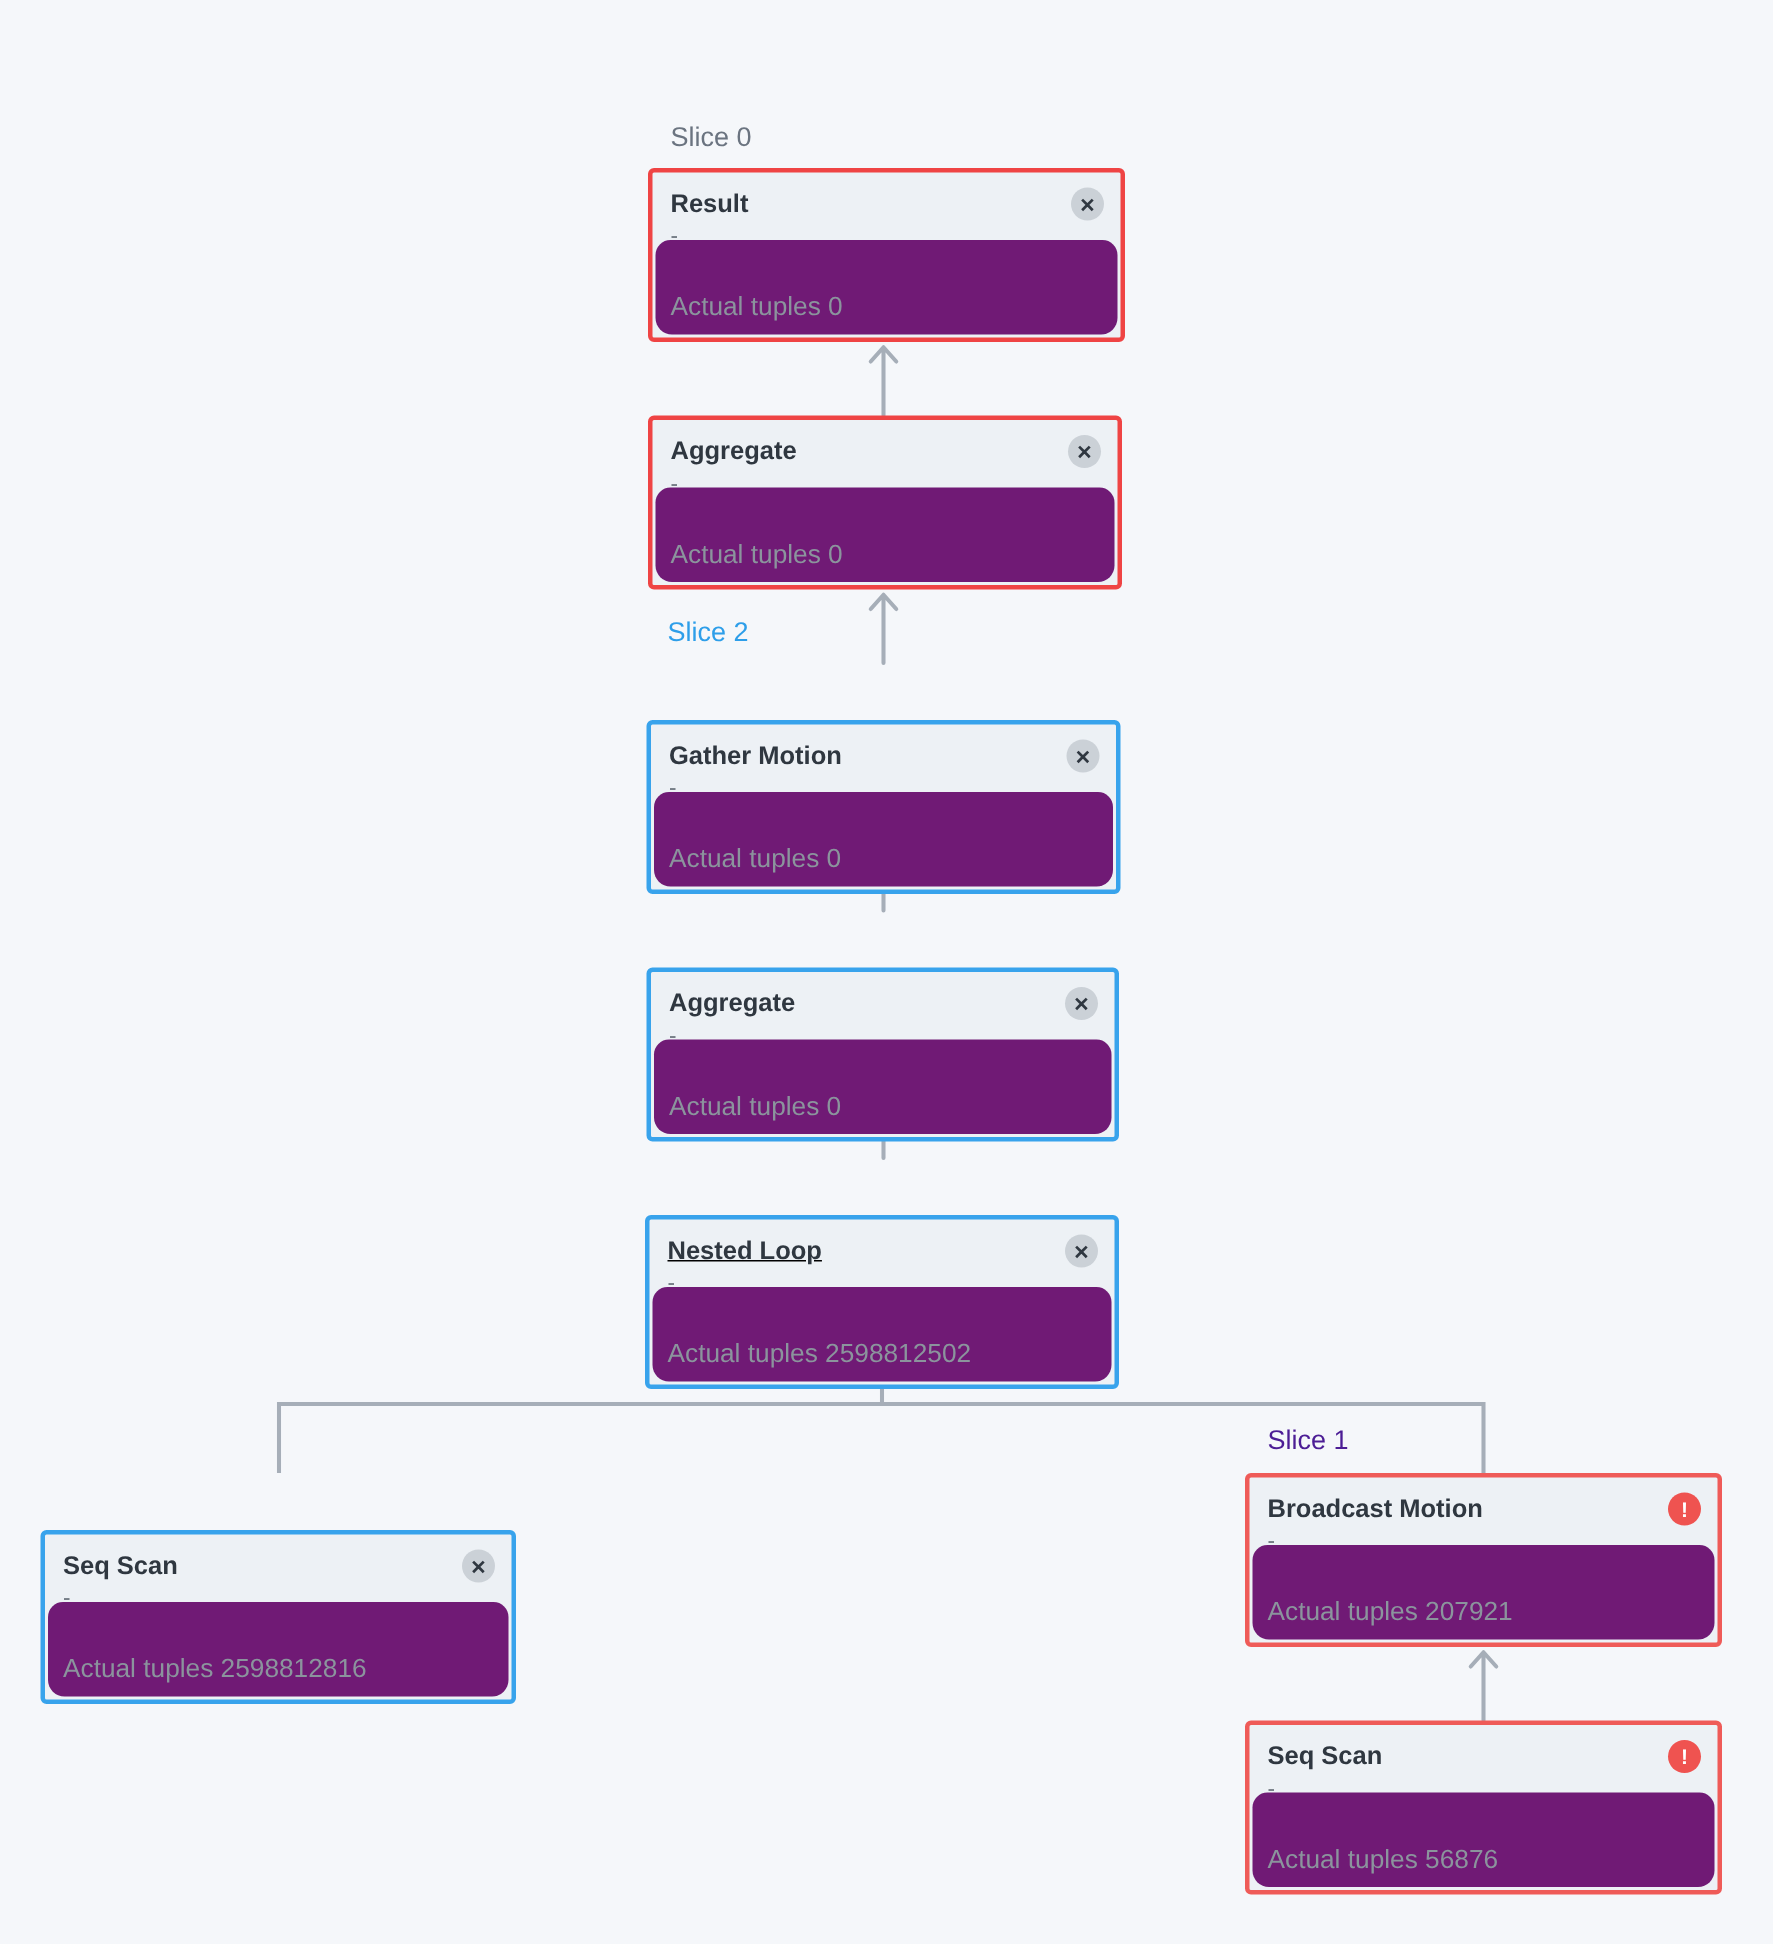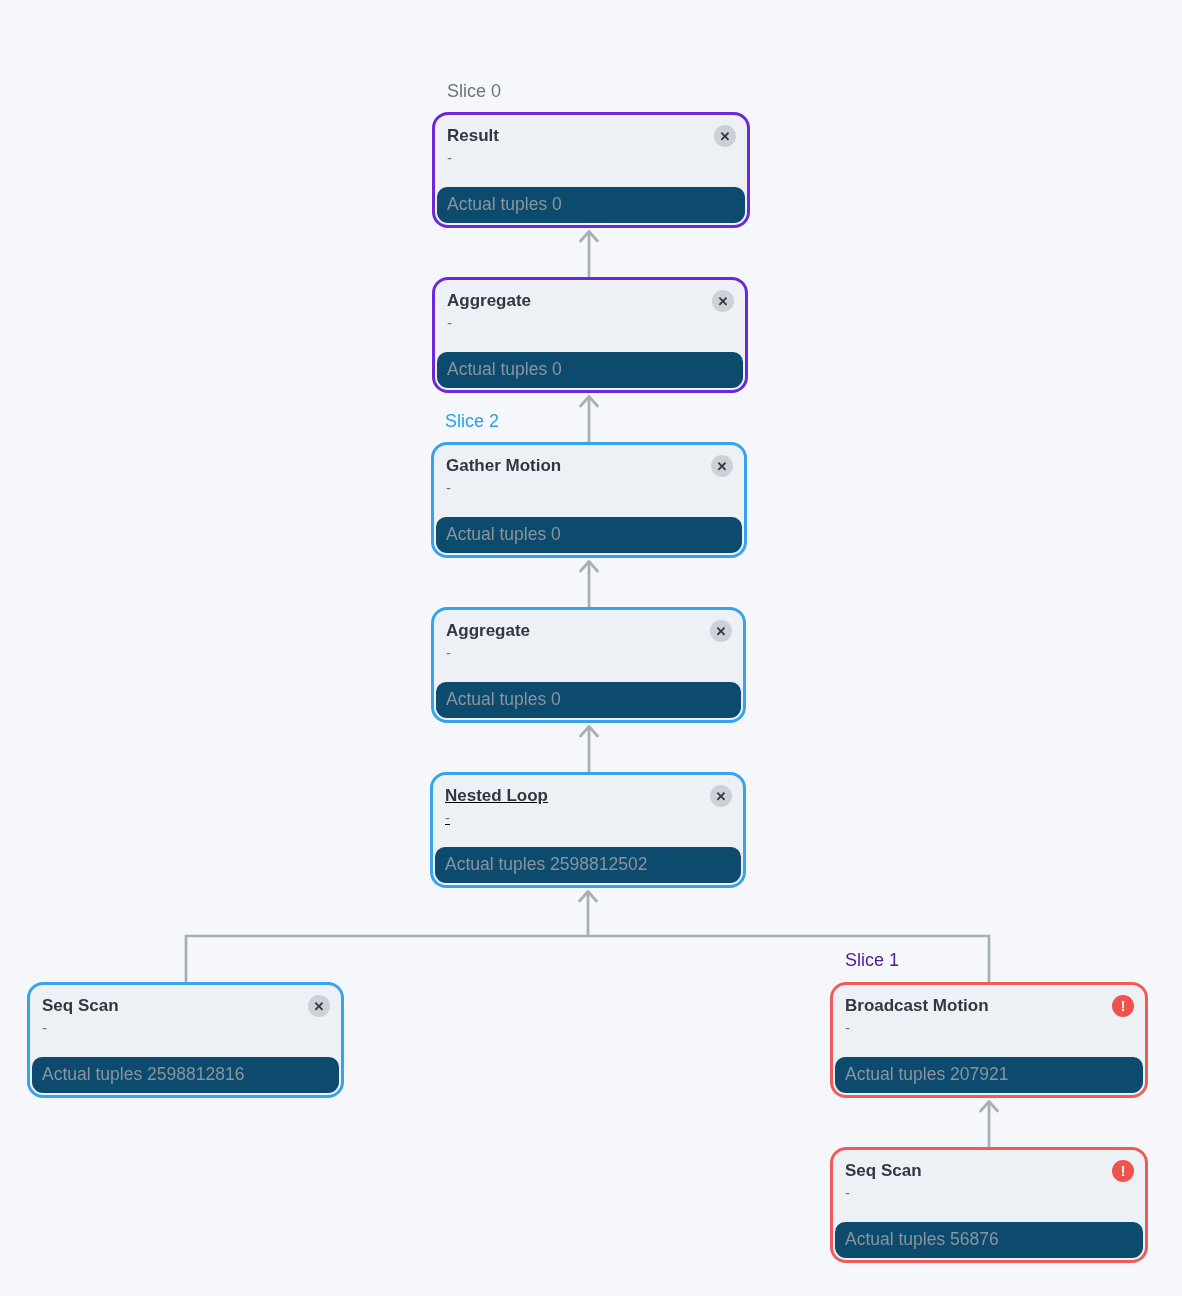--- a/index.html
+++ b/index.html
@@ -11,31 +11,31 @@
   .edges{position:absolute;left:0;top:0;pointer-events:none;}
   .edge{stroke:#a6aeb8;stroke-width:2.7;fill:none;stroke-linecap:round;stroke-linejoin:round;}
   .bus{stroke:#a6aeb8;stroke-width:2.7;fill:none;stroke-linecap:butt;stroke-linejoin:miter;}
   .slice-label{position:absolute;font-size:18px;line-height:22px;}
   .slice-gray{color:#6b7480;}
   .slice-blue{color:#2d9ee9;}
   .slice-purple{color:#4c1d95;}
 
   .node{
     position:absolute;height:116px;box-sizing:border-box;
-    border:3px solid #6d28d9;border-radius:16px;
+    border:3px solid #ef4444;border-radius:4px;
     background:#edf1f5;cursor:pointer;
   }
-  .node.v-blue{border-color:#38a3ec;}
+  .node.v-blue{border-color:#38a3ec;margin-top:38px;}
   .node.v-red{border-color:#ef5b58;}
   .hdr{padding:9px 44px 0 12px;}
   .title{font-size:17px;font-weight:700;color:#2f3740;line-height:23px;white-space:nowrap;}
   .detail{font-size:15px;color:#6c757d;line-height:19px;margin-top:1px;}
   .body{
-    position:absolute;left:2px;right:2px;bottom:2px;height:36px;
-    background:#0c4a6e;border-radius:10px 10px 11px 11px;
+    position:absolute;left:2px;right:2px;bottom:2px;height:63px;
+    background:#701a75;border-radius:10px 10px 11px 11px;
     display:flex;align-items:flex-end;box-sizing:border-box;
     padding:0 8px 8px 10px;
   }
   .tuples{font-size:17.5px;color:#8b949d;white-space:nowrap;}
   .badge{
     position:absolute;top:10px;right:11px;width:22px;height:22px;border-radius:50%;
     border:none;display:flex;align-items:center;justify-content:center;
     padding:0;cursor:pointer;font-family:inherit;line-height:1;
   }
   .badge.b-close{background:#cbd1d7;color:#2f3740;font-size:13px;font-weight:700;}

